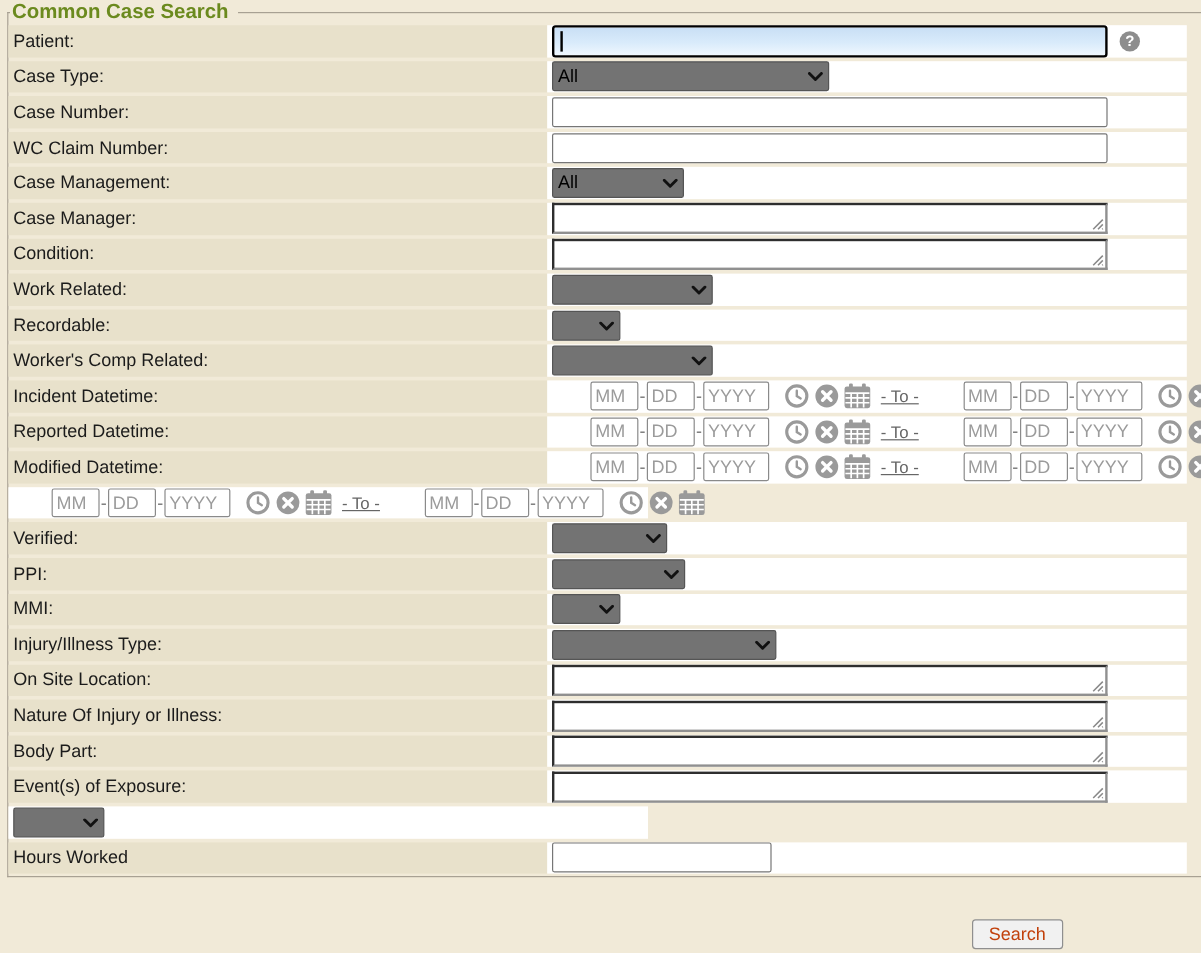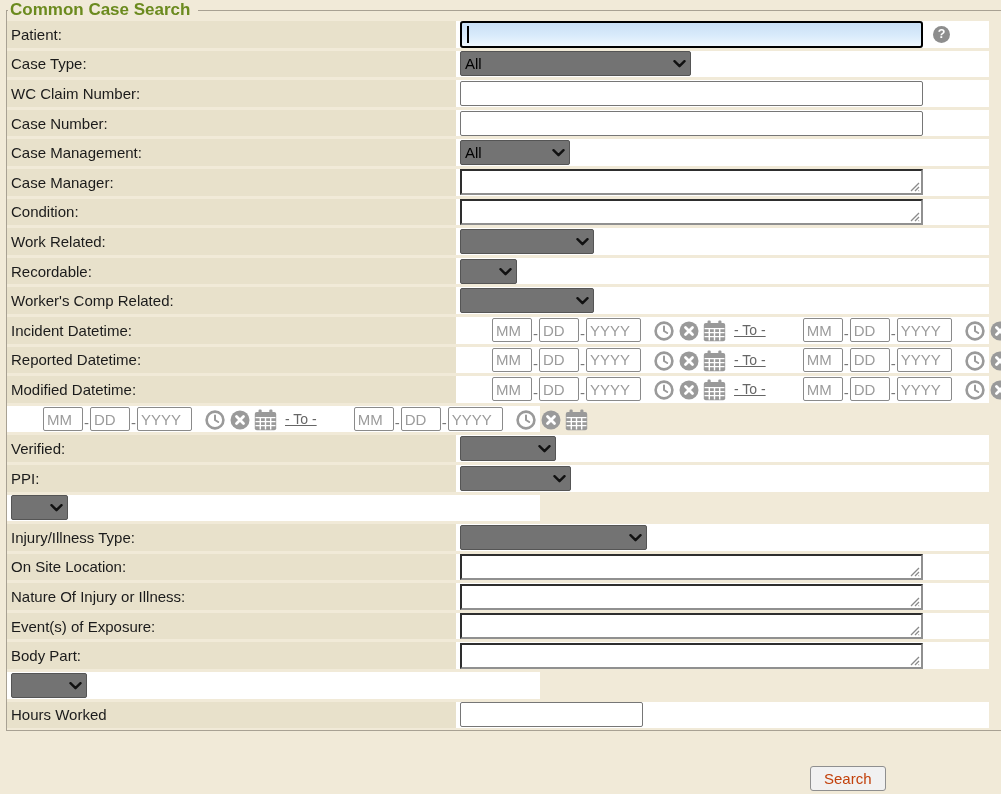--- a/index.html
+++ b/index.html
@@ -58,21 +58,21 @@
   .chev { position:absolute; right:5px; top:9px; pointer-events:none; line-height:0; color:#111; }
   
   .ta-wrap { position:relative; display:inline-block; line-height:0; }
   textarea {
     display:block; height:26px; resize:none; outline:none; background:#fff;
     border:2px solid; border-color:#2e2e2e #909090 #909090 #2e2e2e;
     font:14px "Liberation Sans", sans-serif; padding:2px 4px; color:#1b1b1b;
   }
   .ta-handle { position:absolute; right:3px; bottom:3px; line-height:0; color:#8a8a8a; }
   
-  .dt-group { display:inline-flex; align-items:flex-end; flex:none;padding-left:32px; }
+  .dt-group { display:inline-flex; align-items:center; flex:none;padding-left:32px; }
   .dt-input {
     flex:none; height:24px; border:1px solid #8a8a8a; border-radius:2px; background:#fff;
     font:15px "Liberation Sans", sans-serif; color:#333; padding:0 3px; outline:none;
   }
   .dt-sm { width:40px; } .dt-lg { width:55px; }
   .dt-input::placeholder { color:#9b9b9b; opacity:1; }
   .dt-dash { color:#777; margin:0 1px; flex:none; }
   .dt-icons { display:inline-flex; align-items:center; margin-left:12px; }
   .dt-icon { line-height:0; margin-right:3px; color:var(--icon-gray,#9a9a9a); cursor:pointer; }
   .to-label { color:#666; margin:0 5px; font-size:14px; white-space:pre; flex:none;text-decoration:underline; }
@@ -101,32 +101,32 @@
       </div>
       <div class="row">
         <div class="label-cell">Case Type:</div>
         <div class="input-cell">
           <span class="select-wrap" style="width: 231px;"><select><option>All</option></select><span class="chev"><svg width="13" height="8" viewBox="0 0 13 8">
                 <path d="M1.5 1.2 L6.5 6.2 L11.5 1.2" fill="none" stroke="currentColor" stroke-width="2.4" stroke-linecap="round" stroke-linejoin="round"></path>
               </svg></span></span>
         </div>
       </div>
       <div class="row">
+        <div class="label-cell">Case Number:</div>
+        <div class="input-cell">
+          <input class="text-input" style="width: 463px;">
+        </div>
+      </div>
+      <div class="row">
         <div class="label-cell">WC Claim Number:</div>
         <div class="input-cell">
           <input class="text-input" style="width: 463px;">
         </div>
       </div>
       <div class="row">
-        <div class="label-cell">Case Number:</div>
-        <div class="input-cell">
-          <input class="text-input" style="width: 463px;">
-        </div>
-      </div>
-      <div class="row">
         <div class="label-cell">Case Management:</div>
         <div class="input-cell">
           <span class="select-wrap" style="width: 110px;"><select><option>All</option></select><span class="chev"><svg width="13" height="8" viewBox="0 0 13 8">
                 <path d="M1.5 1.2 L6.5 6.2 L11.5 1.2" fill="none" stroke="currentColor" stroke-width="2.4" stroke-linecap="round" stroke-linejoin="round"></path>
               </svg></span></span>
         </div>
       </div>
       <div class="row">
         <div class="label-cell">Case Manager:</div>
         <div class="input-cell">
@@ -406,20 +406,21 @@
       </div>
       <div class="row">
         <div class="label-cell">PPI:</div>
         <div class="input-cell">
           <span class="select-wrap" style="width: 111px;"><select><option></option></select><span class="chev"><svg width="13" height="8" viewBox="0 0 13 8">
                 <path d="M1.5 1.2 L6.5 6.2 L11.5 1.2" fill="none" stroke="currentColor" stroke-width="2.4" stroke-linecap="round" stroke-linejoin="round"></path>
               </svg></span></span>
         </div>
       </div>
       <div class="row">
+        <div class="label-cell">MMI:</div>
         <div class="input-cell">
           <span class="select-wrap" style="width: 57px;"><select><option></option></select><span class="chev"><svg width="13" height="8" viewBox="0 0 13 8">
                 <path d="M1.5 1.2 L6.5 6.2 L11.5 1.2" fill="none" stroke="currentColor" stroke-width="2.4" stroke-linecap="round" stroke-linejoin="round"></path>
               </svg></span></span>
         </div>
       </div>
       <div class="row">
         <div class="label-cell">Injury/Illness Type:</div>
         <div class="input-cell">
           <span class="select-wrap" style="width: 187px;"><select><option></option></select><span class="chev"><svg width="13" height="8" viewBox="0 0 13 8">
@@ -443,32 +444,32 @@
         <div class="input-cell">
           <span class="ta-wrap">
             <textarea style="width: 463px;"></textarea>
             <span class="ta-handle"><svg width="10" height="10" viewBox="0 0 10 10">
                 <path d="M9 1 L1 9 M9 5 L5 9 M9 8.5 L8.5 9" stroke="currentColor" stroke-width="1.3" fill="none"></path>
               </svg></span>
           </span>
         </div>
       </div>
       <div class="row">
+        <div class="label-cell">Body Part:</div>
+        <div class="input-cell">
+          <span class="ta-wrap">
+            <textarea style="width: 463px;"></textarea>
+            <span class="ta-handle"><svg width="10" height="10" viewBox="0 0 10 10">
+                <path d="M9 1 L1 9 M9 5 L5 9 M9 8.5 L8.5 9" stroke="currentColor" stroke-width="1.3" fill="none"></path>
+              </svg></span>
+          </span>
+        </div>
+      </div>
+      <div class="row">
         <div class="label-cell">Event(s) of Exposure:</div>
-        <div class="input-cell">
-          <span class="ta-wrap">
-            <textarea style="width: 463px;"></textarea>
-            <span class="ta-handle"><svg width="10" height="10" viewBox="0 0 10 10">
-                <path d="M9 1 L1 9 M9 5 L5 9 M9 8.5 L8.5 9" stroke="currentColor" stroke-width="1.3" fill="none"></path>
-              </svg></span>
-          </span>
-        </div>
-      </div>
-      <div class="row">
-        <div class="label-cell">Body Part:</div>
         <div class="input-cell">
           <span class="ta-wrap">
             <textarea style="width: 463px;"></textarea>
             <span class="ta-handle"><svg width="10" height="10" viewBox="0 0 10 10">
                 <path d="M9 1 L1 9 M9 5 L5 9 M9 8.5 L8.5 9" stroke="currentColor" stroke-width="1.3" fill="none"></path>
               </svg></span>
           </span>
         </div>
       </div>
       <div class="row">

